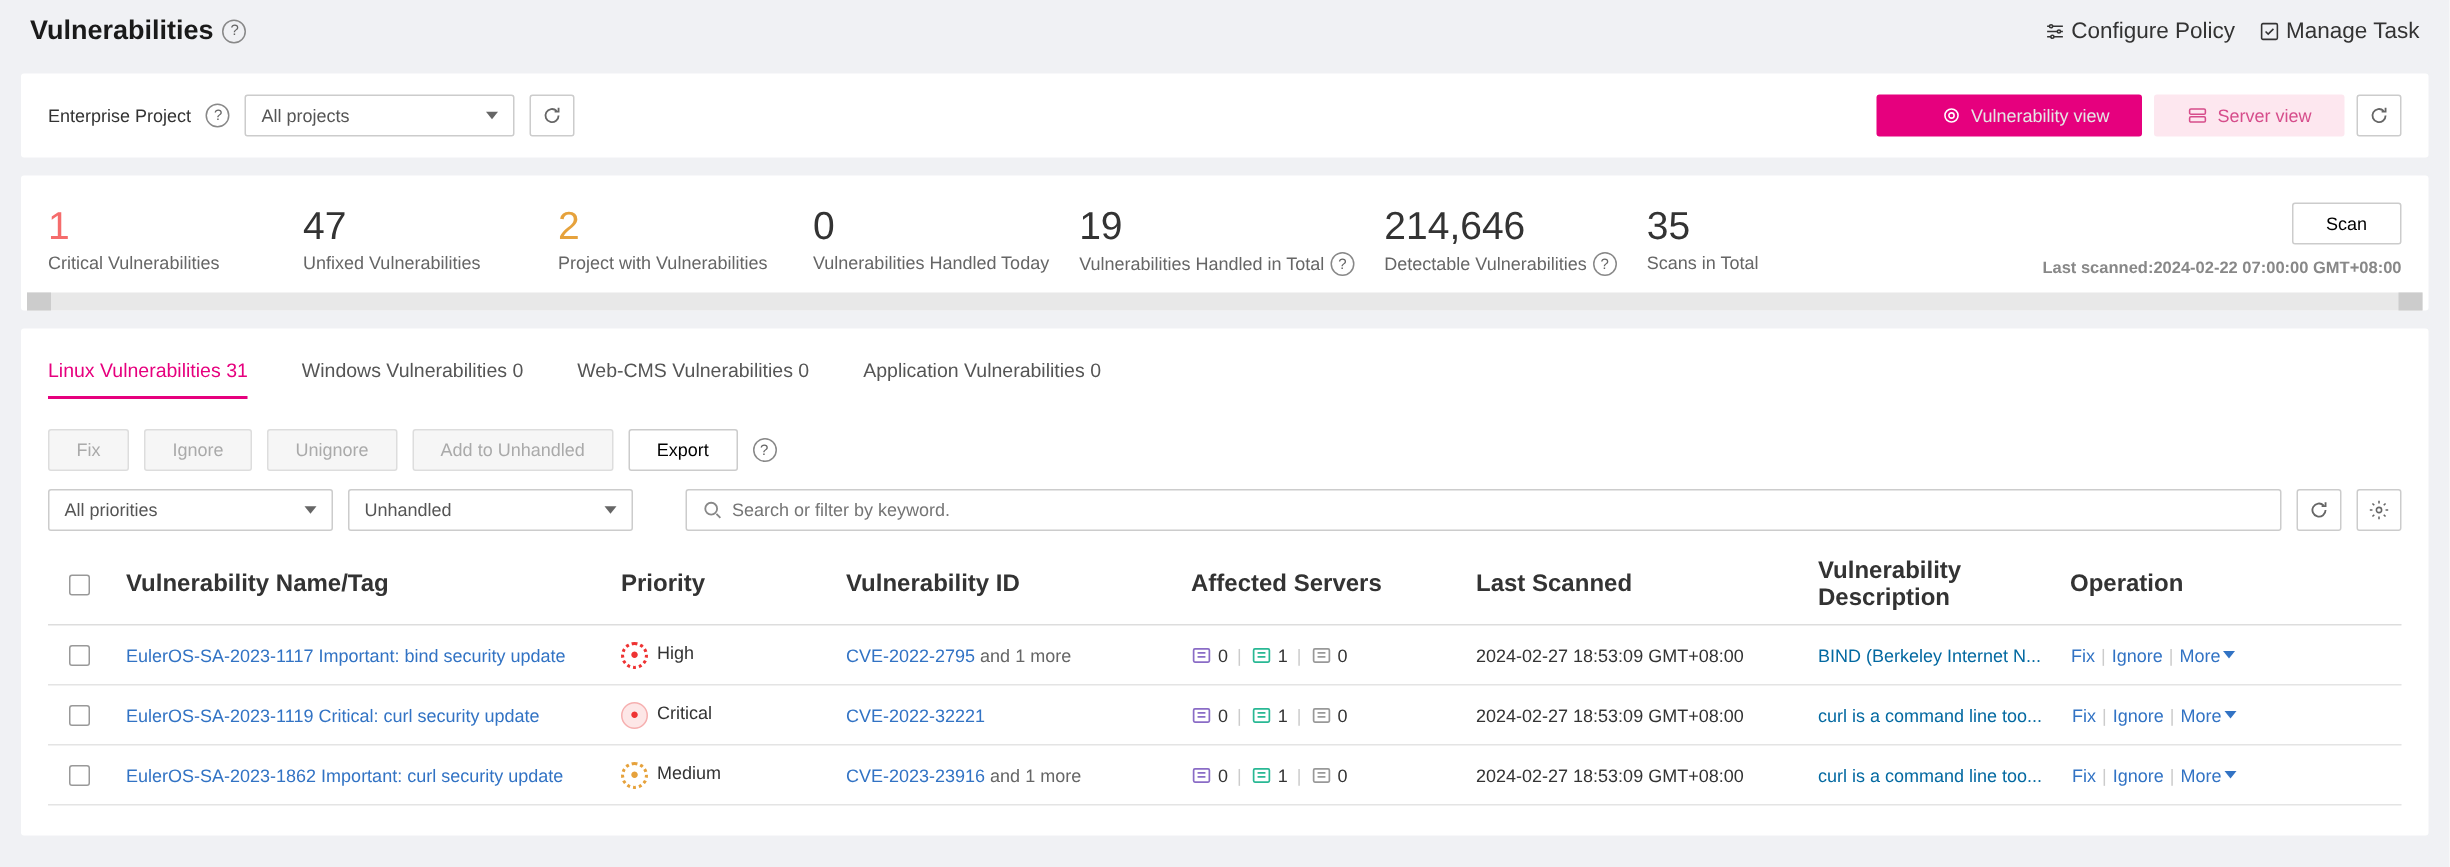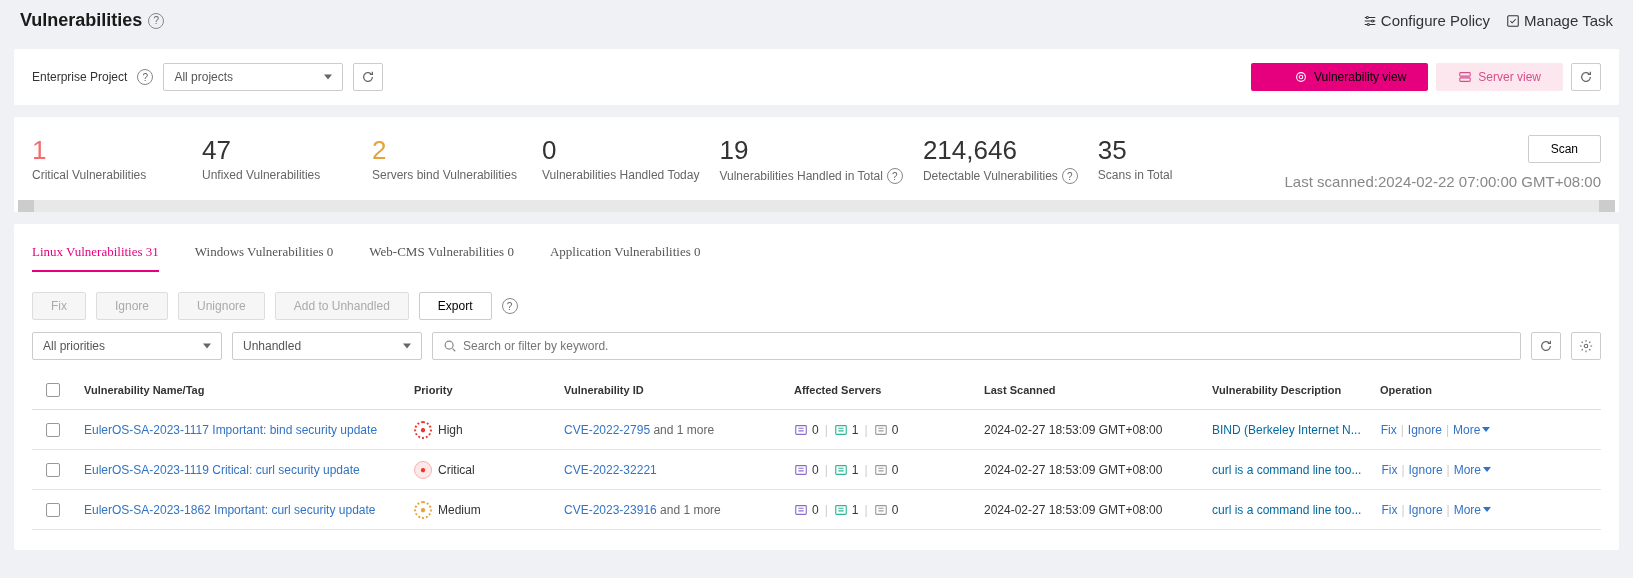--- a/index.html
+++ b/index.html
@@ -13,56 +13,56 @@
 
 .panel { background: #fff; margin: 0 14px 12px 14px; border-radius: 2px; }
 .top-panel { padding: 14px 18px; display: flex; align-items: center; gap: 10px; }
 .ep-label { font-size: 12px; color: #333; }
 .select { position: relative; display: inline-flex; align-items: center; height: 28px; border: 1px solid #ccc; border-radius: 2px; padding: 0 26px 0 10px; font-size: 12px; color: #555; min-width: 180px; background: #fff; cursor: pointer; }
 .select::after { content: ''; position: absolute; right: 10px; top: 50%; width: 0; height: 0; border-left: 4px solid transparent; border-right: 4px solid transparent; border-top: 5px solid #666; transform: translateY(-50%); }
 .icon-btn { height: 28px; width: 30px; border: 1px solid #ccc; border-radius: 2px; background: #fff; display: inline-flex; align-items: center; justify-content: center; cursor: pointer; }
 .icon-btn svg { width: 14px; height: 14px; }
 .view-group { margin-left: auto; display: flex; align-items: center; gap: 8px; }
 .view-btn { height: 28px; padding: 0 22px; border: none; border-radius: 2px; display: inline-flex; align-items: center; gap: 6px; font-size: 12px; cursor: pointer; }
-.view-btn.active { background: #e6007e; color: #000000; padding-left: 43px; }
+.view-btn.active { background: #e6007e; color: #e5e5e5; padding-left: 43px; }
 .view-btn.inactive { background: #fde7ef; color: #d64d8b; }
 .view-btn svg { width: 14px; height: 14px; }
 
 .stats-panel { padding: 18px 0 0 0; }
 .stats-row { display: flex; padding: 0 18px; align-items: flex-start; gap: 20px; }
 .stat { flex: 0 0 auto; min-width: 150px; }
 .stat-value { font-size: 26px; font-weight: 400; color: #333; }
 .stat-value.critical { color: #f56c6c; }
 .stat-value.servers { color: #e6a23c; }
 .stat-label { font-size: 12px; color: #666; margin-top: 2px; display: inline-flex; align-items: center; gap: 4px; }
 .scan-btn { height: 28px; padding: 0 22px; border: 1px solid #ccc; border-radius: 2px; background: #fff; font-size: 12px; cursor: pointer; }
-.last-scan { font-size: 15px; color: #888; }
+.last-scan { font-size: 11px; color: #888; font-weight: bold; }
 .scan-right-wrap { display:flex; flex-direction:column; align-items:flex-end; gap:10px; margin-left:auto; }
 .scrollbar { height: 12px; background: #e8e8e8; margin: 10px 4px 4px 4px; position: relative; }
 .scrollbar .thumb-l, .scrollbar .thumb-r { position: absolute; top: 0; height: 100%; width: 16px; background: #ccc; }
 .scrollbar .thumb-l { left: 0; }
 .scrollbar .thumb-r { right: 0; }
 
 .main-panel { padding: 20px 18px; }
-.tabs { display: flex; gap: 36px; border-bottom: 0; margin-bottom: 20px; font-family: Liberation Serif, serif; }
+.tabs { display: flex; gap: 36px; border-bottom: 0; margin-bottom: 20px; }
 .tab { padding-bottom: 10px; font-size: 13px; color: #555; cursor: pointer; border-bottom: 2px solid transparent; }
 .tab.active { color: #e6007e; border-bottom: 2px solid #e6007e; }
 
 .action-bar { display: flex; gap: 10px; align-items: center; margin-bottom: 12px; }
 .btn { height: 28px; padding: 0 18px; border: 1px solid #ccc; background: #fff; font-size: 12px; border-radius: 2px; cursor: pointer; }
 .btn.disabled { color: #aaa; background: #f6f6f6; cursor: not-allowed; border-color: #ddd; }
 .filter-row { display: flex; gap: 10px; align-items: center; margin-bottom: 10px; }
 .filter-select { min-width: 190px; }
-.search-box { flex: 1; height: 28px; border: 1px solid #ccc; border-radius: 2px; display: flex; align-items: center; padding: 0 10px; gap: 6px; }
+.search-box { flex: 1; height: 28px; border: 1px solid #ccc; border-radius: 2px; display: flex; align-items: center; padding: 0 10px; gap: 6px; margin-left: 25px; }
 .search-box input { border: none; outline: none; flex: 1; font-size: 12px; color: #333; }
 .search-box svg { width: 14px; height: 14px; color: #888; }
 
 .table { width: 100%; }
 .thead, .trow { display: flex; align-items: center; min-height: 40px; border-bottom: 1px solid #e4e4e4; }
-.thead { font-size: 11px; color: #333; font-weight: 600; border-bottom: 1px solid #ddd; }
+.thead { font-size: 16px; color: #333; font-weight: 600; border-bottom: 1px solid #ddd; }
 .cell { padding: 8px 10px; }
 .c-check { width: 42px; display:flex; justify-content:center; }
 .c-name { flex: 0 0 330px; }
 .c-prio { flex: 0 0 150px; }
 .c-id { flex: 0 0 230px; }
 .c-aff { flex: 0 0 190px; }
 .c-scan { flex: 0 0 228px; }
 .c-desc { flex: 0 0 168px; }
 .c-op { flex: 0 0 170px; }
 .checkbox { width: 14px; height: 14px; border: 1px solid #999; border-radius: 2px; background: #fff; display:inline-block; }
@@ -148,21 +148,21 @@
     <div class="stat">
       <div class="stat-value critical">1</div>
       <div class="stat-label">Critical Vulnerabilities</div>
     </div>
     <div class="stat">
       <div class="stat-value">47</div>
       <div class="stat-label">Unfixed Vulnerabilities</div>
     </div>
     <div class="stat">
       <div class="stat-value servers">2</div>
-      <div class="stat-label">Servers bind Vulnerabilities</div>
+      <div class="stat-label">Project with Vulnerabilities</div>
     </div>
     <div class="stat">
       <div class="stat-value">0</div>
       <div class="stat-label">Vulnerabilities Handled Today</div>
     </div>
     <div class="stat">
       <div class="stat-value">19</div>
       <div class="stat-label">
           <span>Vulnerabilities Handled in Total</span> 
           <span class="help-icon">?</span>

